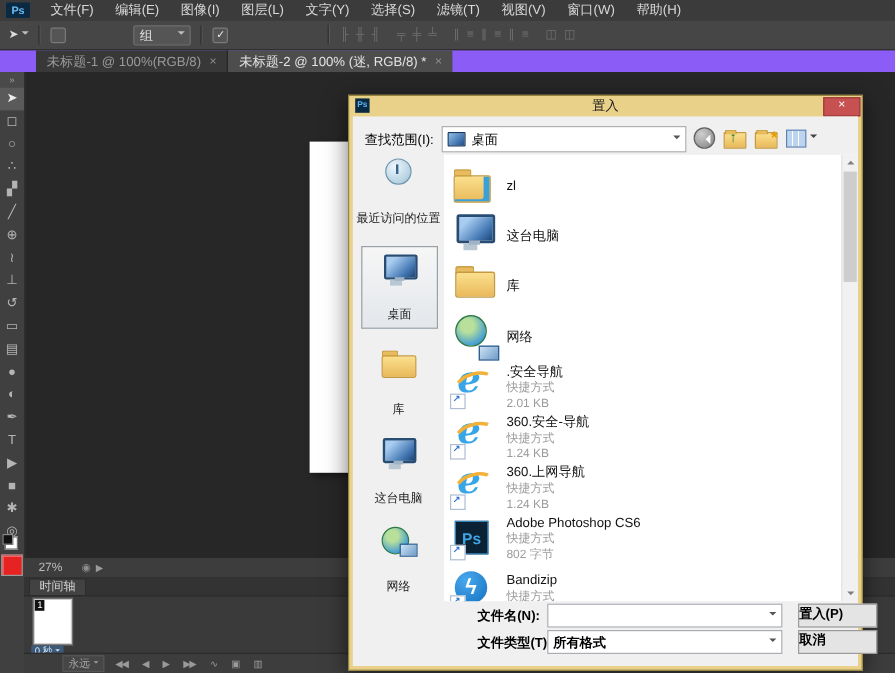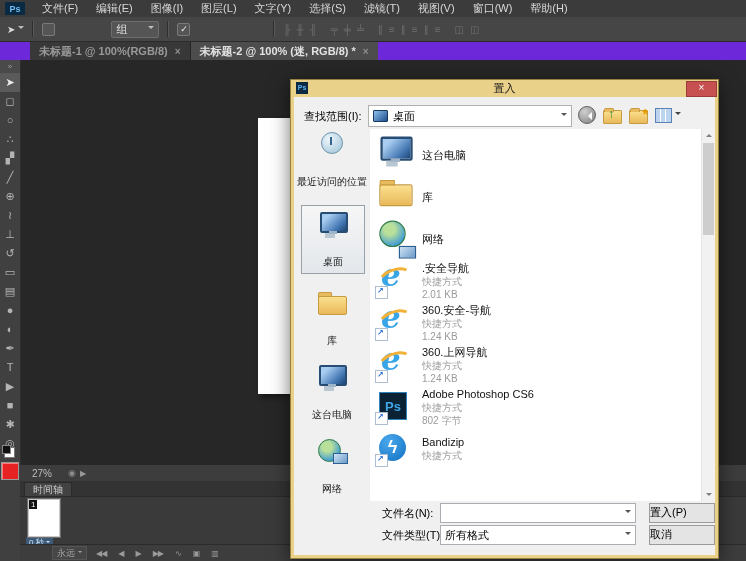--- a/index.html
+++ b/index.html
@@ -23,21 +23,21 @@
   .caret-down{display:inline-block;width:0;height:0;border:3px solid transparent;border-top-color:#bdbdbd;margin-left:3px;vertical-align:middle;}
   .vsep{width:1px;height:16px;background:#2e2e2e;border-right:1px solid #585858;margin:0 8px;}
   .cb{width:11px;height:11px;background:#555;border:1px solid #7a7a7a;border-radius:2px;
     font-size:9px;line-height:11px;text-align:center;color:#eee;margin-right:4px;}
   .opt-label{margin-right:5px;margin-top:44px;}
   .opt-select{display:flex;align-items:center;background:#555;border:1px solid #6e6e6e;border-radius:2px;
     height:15px;padding:0 4px;min-width:38px;justify-content:space-between;color:#e2e2e2;}
   .icon-group{display:inline-flex;gap:6px;margin-right:14px;}
   .opt-icon{color:#6f6f6f;font-size:10px;}
 
-  .tabbar{position:absolute;left:0;top:42px;right:0;height:18px;background:#6d28d9;display:flex;font-size:11px;font-weight:bold;}
+  .tabbar{position:absolute;left:0;top:42px;right:0;height:18px;background:#8b5cf6;display:flex;font-size:11px;}
   .tab-spacer{width:30px;}
   .tab{display:flex;align-items:center;gap:7px;padding:0 9px;white-space:nowrap;cursor:default;}
   .tab.inactive{background:#383838;color:#999;border-right:1px solid #262626;}
   .tab.active{background:#4d4d4d;color:#e2e2e2;}
   .tab-x{color:#8f8f8f;font-size:10px;}
 
   .toolspanel{position:absolute;left:0;top:60px;width:20px;bottom:0;background:#404040;border-right:1px solid #2e2e2e;}
   .tools-chevron{height:13px;font-size:8px;color:#9a9a9a;text-align:center;line-height:13px;background:#4a4a4a;}
   .tool{display:block;height:19px;line-height:19px;text-align:center;font-size:11px;color:#b4b4b4;cursor:default;}
   .tool.selected{background:#5a5a5a;color:#ececec;}
@@ -149,21 +149,21 @@
   .fl-icon[data-icon="bandizip"]::after{content:"ϟ";position:absolute;left:2px;top:2px;width:27px;height:27px;
     color:#fff;font-size:18px;font-weight:bold;display:flex;align-items:center;justify-content:center;}
 
   .list-scrollbar{position:absolute;right:0;top:0;bottom:0;width:13px;background:#f1f1f1;border-left:1px solid #e4e4e4;}
   .sb-arrow-up,.sb-arrow-down{position:absolute;left:0;right:0;height:13px;display:flex;align-items:center;justify-content:center;}
   .sb-arrow-up{top:0;} .sb-arrow-down{bottom:0;}
   .sb-arrow-up::before{content:"";border:3px solid transparent;border-bottom-color:#7f7f7f;margin-top:-3px;}
   .sb-arrow-down::before{content:"";border:3px solid transparent;border-top-color:#7f7f7f;margin-bottom:-3px;}
   .sb-thumb{position:absolute;left:1px;right:1px;top:14px;height:92px;background:#cdcdcd;}
 
-  .fn-row,.ft-row{position:absolute;left:0;right:0;height:20px;}
+  .fn-row,.ft-row{position:absolute;left:16px;right:0;height:20px;font-weight:bold;}
   .fn-row{top:405px;} .ft-row{top:427px;}
   .fn-label{position:absolute;left:88px;top:4px;}
   .fn-combo{position:absolute;left:146px;top:1px;width:190px;height:18px;background:#fff;border:1px solid #abadb3;display:flex;align-items:center;padding-left:4px;}
   .dlg-btn{position:absolute;left:355px;top:1px;width:64px;height:18px;background:#e4e4e4;border:1px solid #9b9b9b;
     font-size:11px;text-align:left;line-height:16px;}
 </style>
 </head>
 <body>
 
 <div class="menubar">
@@ -340,20 +340,26 @@
         <span class="sb-label">这台电脑</span>
       </div>
       <div class="sb-item">
         <span class="sb-icon globe"></span>
         <span class="sb-label">网络</span>
       </div>
     </div>
 
     <div class="dlg-file-list">
       <div class="file-item">
+        <span class="fl-icon" data-icon="user-folder"></span>
+        <span class="fl-text">
+            <span class="fl-name">zl</span>
+          </span>
+      </div>
+      <div class="file-item">
         <span class="fl-icon monitor" data-icon="computer"></span>
         <span class="fl-text">
             <span class="fl-name">这台电脑</span>
           </span>
       </div>
       <div class="file-item">
         <span class="fl-icon folder" data-icon="libraries-folder"></span>
         <span class="fl-text">
             <span class="fl-name">库</span>
           </span>

